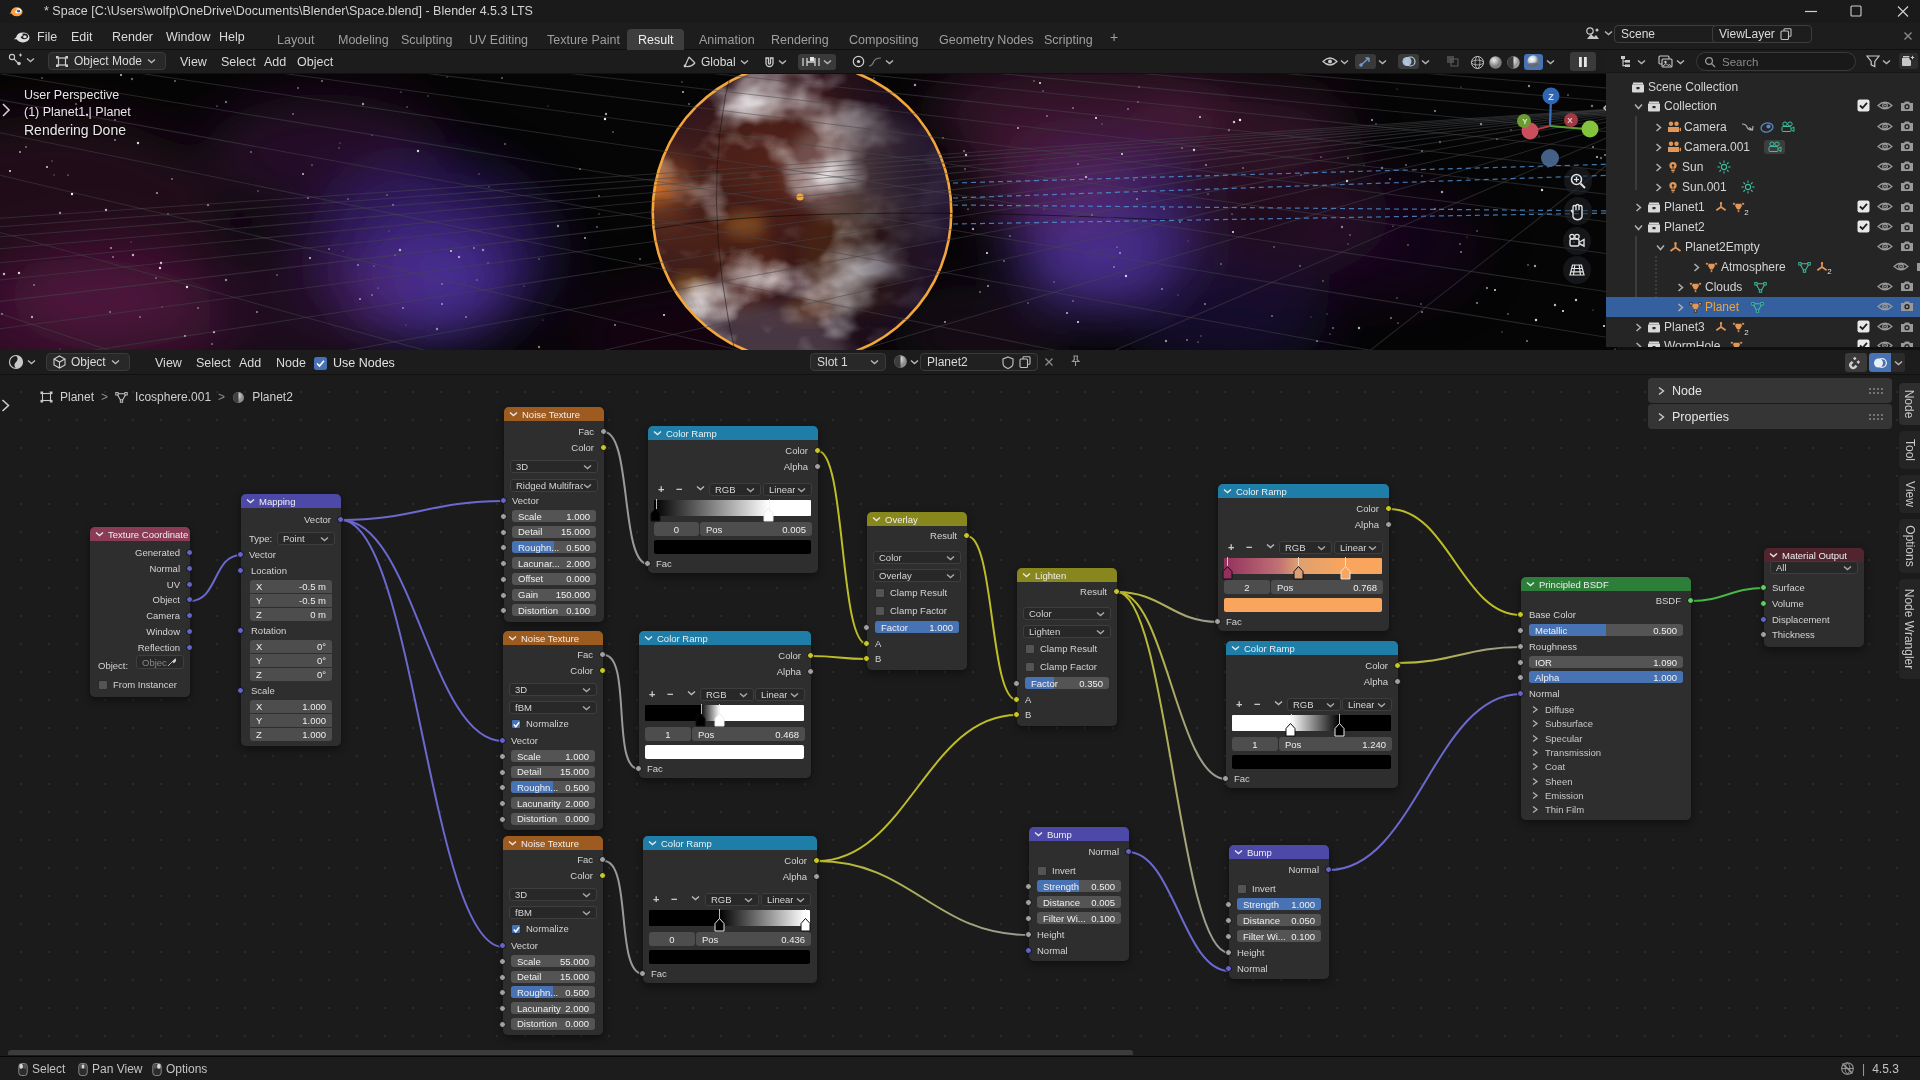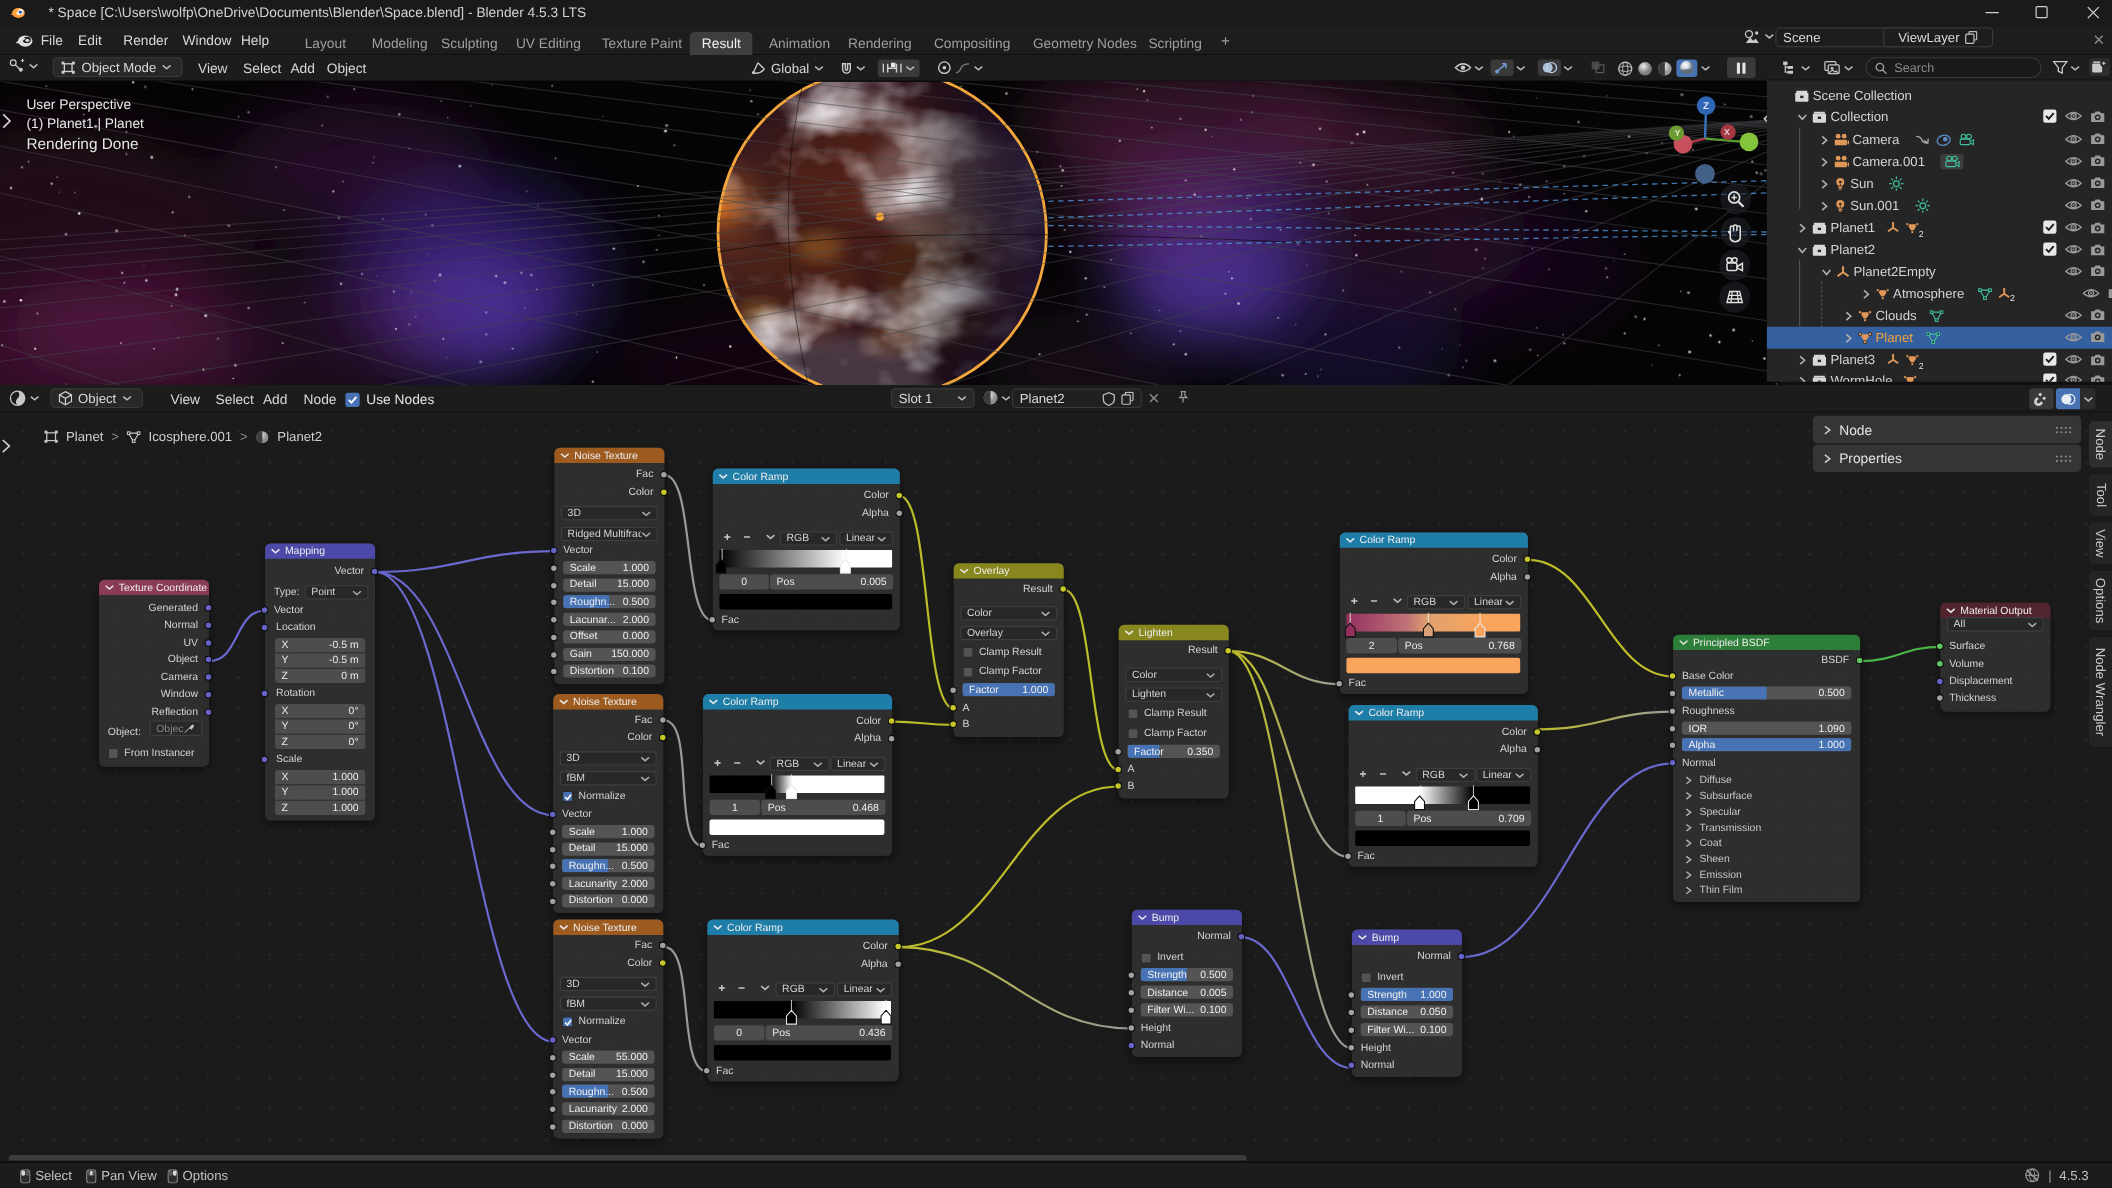--- a/index.html
+++ b/index.html
@@ -105,21 +105,21 @@
       <svg width="16" height="14" viewBox="0 0 16 14">
         <rect x="1" y="1" width="10" height="8" rx="1" fill="none" stroke="#c8c8c8" stroke-width="1.1"></rect>
         <rect x="4" y="4" width="10" height="8" rx="1" fill="#1d1d1d" stroke="#c8c8c8" stroke-width="1.1"></rect>
         <circle cx="7" cy="7" r="1.2" fill="#c8c8c8"></circle>
         <path d="M5 11 L8 8.5 L10 10.5 L11.5 9.5 L13 11.5" stroke="#c8c8c8" stroke-width="1" fill="none"></path>
       </svg>
       <svg width="9" height="6" viewBox="0 0 9 6" style="flex:0 0 auto">
         <path d="M1 1.5 L4.5 4.5 L8 1.5" stroke="#b8b8b8" stroke-width="1.4" fill="none"></path>
       </svg>
     </div>
-<div class="abs wbox" style="left:1712px;top:2px;width:100px;background:#1d1d1d;border-color:#3d3d3d;justify-content:center">
+<div class="abs wbox" style="left:1712px;top:2px;width:100px;background:#1d1d1d;border-color:#3d3d3d;justify-content:flex-start">
       <span>ViewLayer</span>
       <svg width="12" height="13" viewBox="0 0 12 13">
         <rect x="1" y="3" width="7.5" height="8.5" rx="1" fill="none" stroke="#c0c0c0" stroke-width="1.1"></rect>
         <path d="M4 3 V1.5 A0.8 0.8 0 0 1 4.8 0.7 H10.2 A0.8 0.8 0 0 1 11 1.5 V7.5 A0.8 0.8 0 0 1 10.2 8.3 H9" fill="none" stroke="#c0c0c0" stroke-width="1.1"></path>
       </svg>
     </div>
 <div class="abs" style="left:1903px;top:8px">
       <svg width="10" height="10" viewBox="0 0 10 10">
         <path d="M1.5 1.5 L8.5 8.5 M8.5 1.5 L1.5 8.5" stroke="#8d8d8d" stroke-width="1.3"></path>
       </svg>
@@ -1914,21 +1914,21 @@
       <svg class="abs" style="left:59.33px;top:82px" width="11" height="14" viewBox="0 0 11 14">
         <path d="M5.5 0.5 L10 5.5 L10 13 L1 13 L1 5.5 Z" fill="#fff" stroke="#0f0f0f" stroke-width="1"></path>
       </svg>
       <div class="abs" style="left:113.325px;top:73px;width:1px;height:12px;background:rgba(240,240,240,0.75)"></div>
       <svg class="abs" style="left:107.825px;top:82px" width="11" height="14" viewBox="0 0 11 14">
         <path d="M5.5 0.5 L10 5.5 L10 13 L1 13 L1 5.5 Z" fill="#000" stroke="#e8e8e8" stroke-width="1"></path>
       </svg>
       <div class="nfield" style="left:6px;top:96px;width:46px;height:14px;justify-content:center">1</div>
       <div class="nfield" style="left:53px;top:96px;width:113px;height:14px">
         <span>Pos</span>
-        <span>0.709</span>
+        <span>1.240</span>
       </div>
       <div class="nrow" style="left:6px;top:114px;width:159px;height:14px;background:#000;border-radius:2px"></div>
       <div class="nrow" style="left:8px;top:132px">Fac</div>
       <span class="sock" style="left:-4px;top:134px;background:#a1a1a1"></span>
     </div>
     <div class="node" style="left:867px;top:162px;width:100px;height:158px">
       <div class="nh" style="background:#87871e">
         <svg width="9" height="6" viewBox="0 0 9 6" style="flex:0 0 auto">
           <path d="M1 1.5 L4.5 4.5 L8 1.5" stroke="#e8e8e8" stroke-width="1.4" fill="none"></path>
         </svg>

